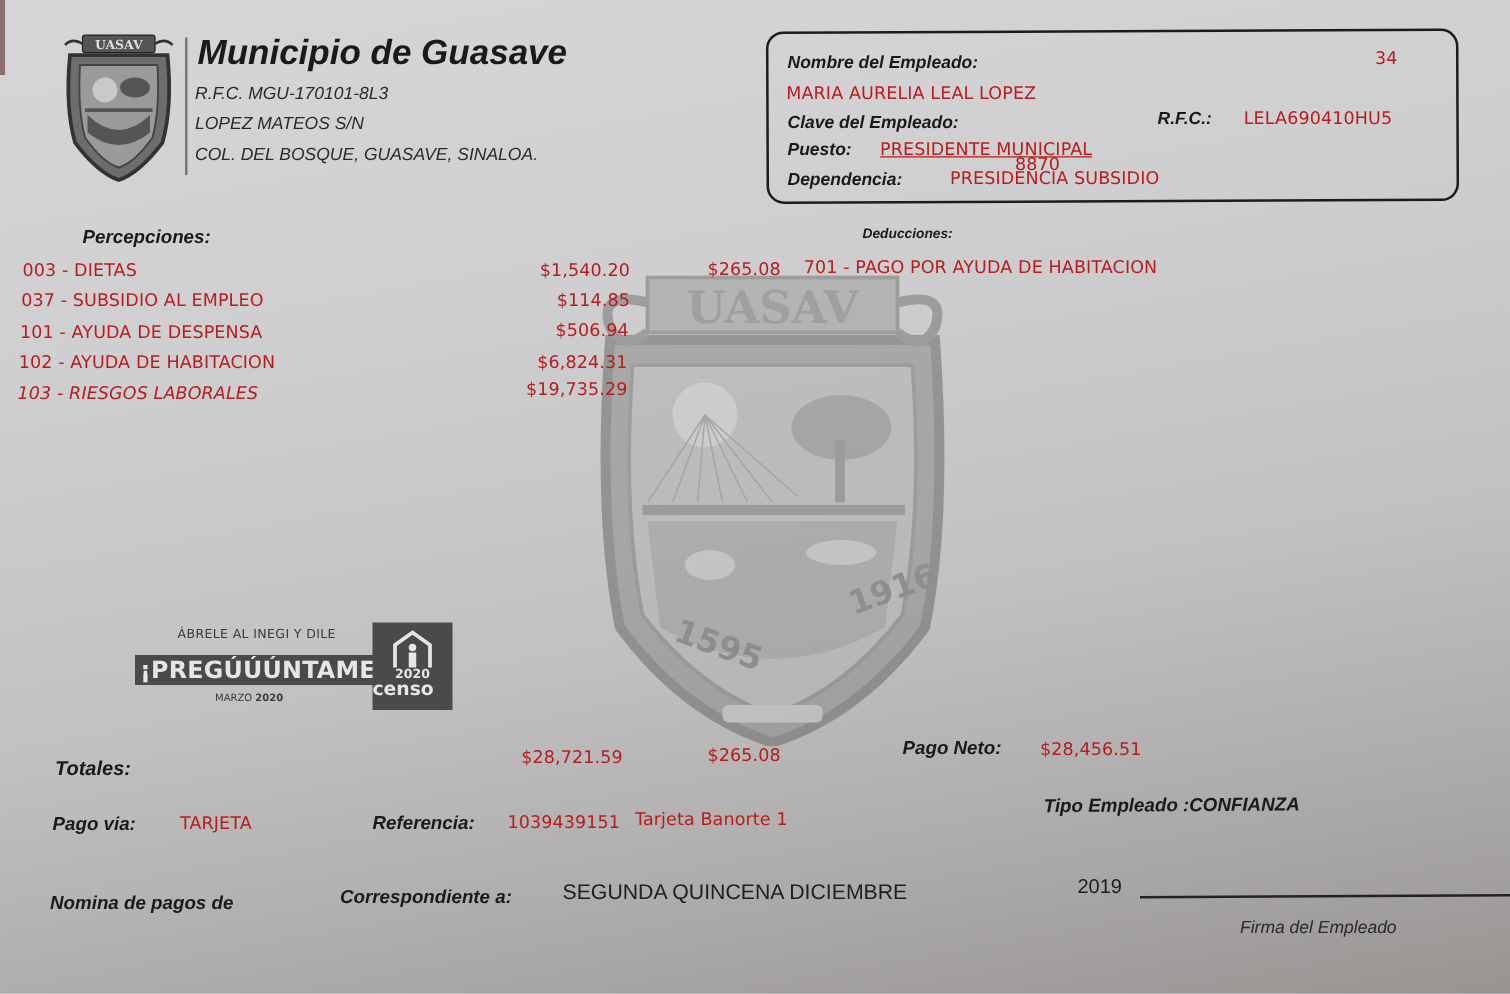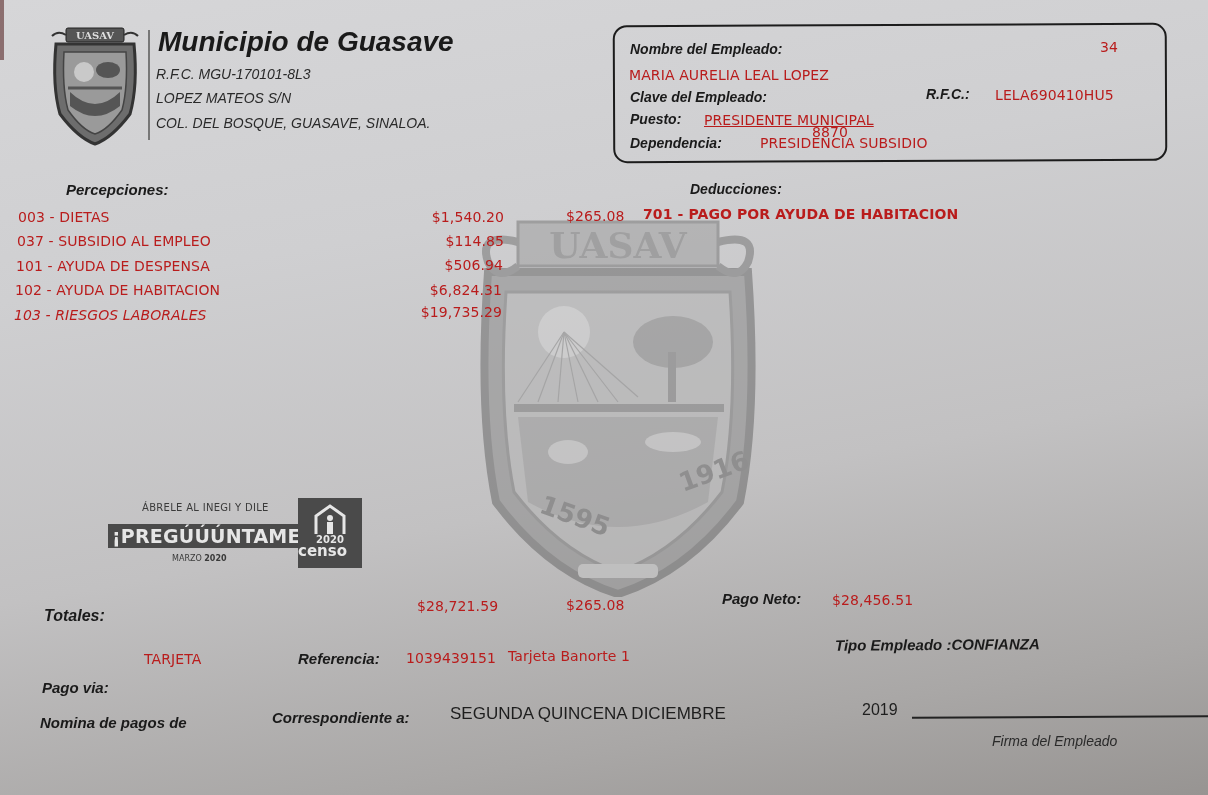--- a/index.html
+++ b/index.html
@@ -106,24 +106,24 @@
   <div class="abs val" style="left:17px;top:233px;">037 - SUBSIDIO AL EMPLEO</div>
   <div class="abs val" style="left:380px;top:233px;width:124px;text-align:right;">$114.85</div>
   <div class="abs val" style="left:16px;top:258px;">101 - AYUDA DE DESPENSA</div>
   <div class="abs val" style="left:380px;top:257px;width:123px;text-align:right;">$506.94</div>
   <div class="abs val" style="left:15px;top:282px;">102 - AYUDA DE HABITACION</div>
   <div class="abs val" style="left:380px;top:282px;width:122px;text-align:right;">$6,824.31</div>
   <div class="abs val" style="left:14px;top:307px;font-style:italic;">103 - RIESGOS LABORALES</div>
   <div class="abs val" style="left:380px;top:304px;width:122px;text-align:right;">$19,735.29</div>
 </div>
 
-<div class="abs lbl" style="left:690px;top:181px;font-size:14px;">Deducciones:</div>
+<div class="abs lbl" style="left:690px;top:181px;font-size:11px;">Deducciones:</div>
 <div>
   <div class="abs val" style="left:566px;top:208px;">$265.08</div>
-  <div class="abs val" style="left:643px;top:206px;font-weight:bold;">701 - PAGO POR AYUDA DE HABITACION</div>
+  <div class="abs val" style="left:643px;top:206px;">701 - PAGO POR AYUDA DE HABITACION</div>
 </div>
 
 <div class="censo">
   <div class="top">ÁBRELE AL INEGI Y DILE</div>
   <div class="band">¡PREGÚÚÚNTAME!</div>
   <div class="date"><span>MARZO</span> <b>2020</b></div>
   <div class="box">
     <svg width="64" height="40" viewBox="0 0 64 40" style="position:absolute;left:0;top:2px;">
       <path d="M18 34 L18 16 L32 6 L46 16 L46 34" fill="none" stroke="#e6e6e6" stroke-width="3"></path>
       <circle cx="32" cy="18" r="3" fill="#e6e6e6"></circle>
@@ -133,21 +133,21 @@
     <div class="cs">censo</div>
   </div>
 </div>
 
 <div class="abs lbl" style="left:44px;top:607px;font-size:16px;">Totales:</div>
 <div class="abs val" style="left:417px;top:598px;">$28,721.59</div>
 <div class="abs val" style="left:566px;top:597px;">$265.08</div>
 <div class="abs lbl" style="left:722px;top:590px;font-size:15px;">Pago Neto:</div>
 <div class="abs val" style="left:832px;top:592px;">$28,456.51</div>
 
-<div class="abs lbl" style="left:42px;top:651px;font-size:15px;margin-top:28px;">Pago via:</div>
+<div class="abs lbl" style="left:42px;top:651px;font-size:15px;">Pago via:</div>
 <div class="abs val" style="left:144px;top:651px;">TARJETA</div>
 <div class="abs lbl" style="left:298px;top:650px;font-size:15px;">Referencia:</div>
 <div class="abs val" style="left:406px;top:650px;">1039439151</div>
 <div class="abs val" style="left:508px;top:648px;">Tarjeta Banorte 1</div>
 <div class="abs lbl" style="left:835px;top:636px;font-size:15px;transform:rotate(-0.4deg);">Tipo Empleado :CONFIANZA</div>
 
 <div class="abs lbl" style="left:40px;top:714px;font-size:15px;">Nomina de pagos de</div>
 <div class="abs lbl" style="left:272px;top:709px;font-size:15px;">Correspondiente a:</div>
 <div class="abs" style="left:450px;top:704px;font-family:'Liberation Sans',sans-serif;font-size:17px;color:#1e1e1e;">SEGUNDA QUINCENA DICIEMBRE</div>
 <div class="abs" style="left:862px;top:701px;font-family:'Liberation Sans',sans-serif;font-size:16px;color:#1e1e1e;">2019</div>

